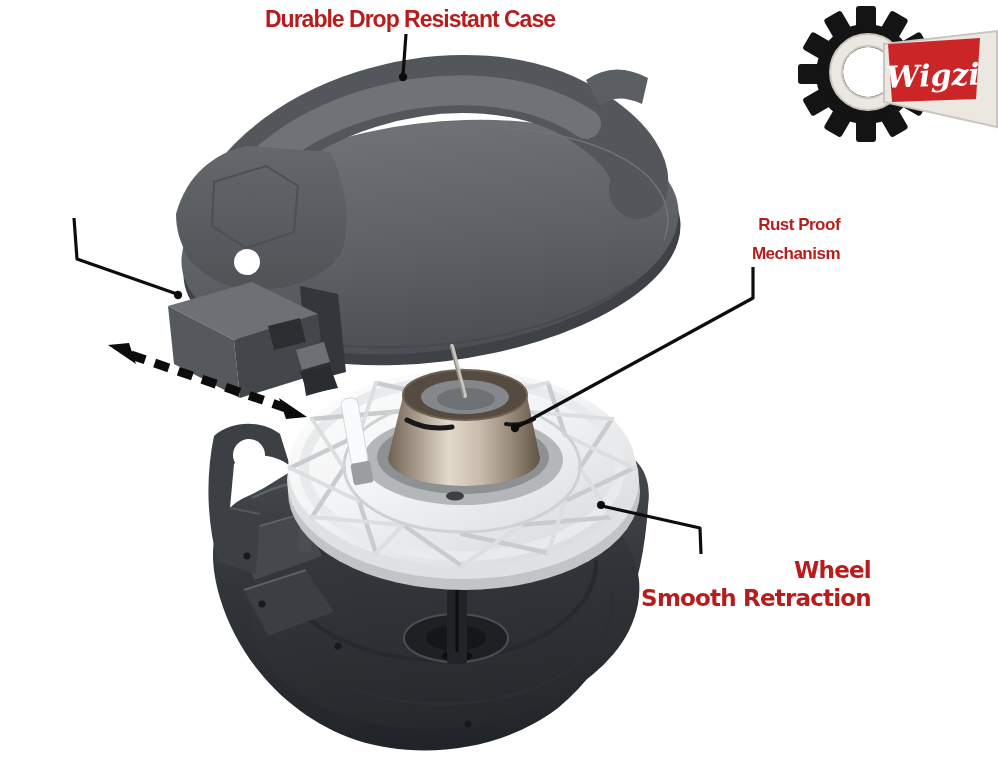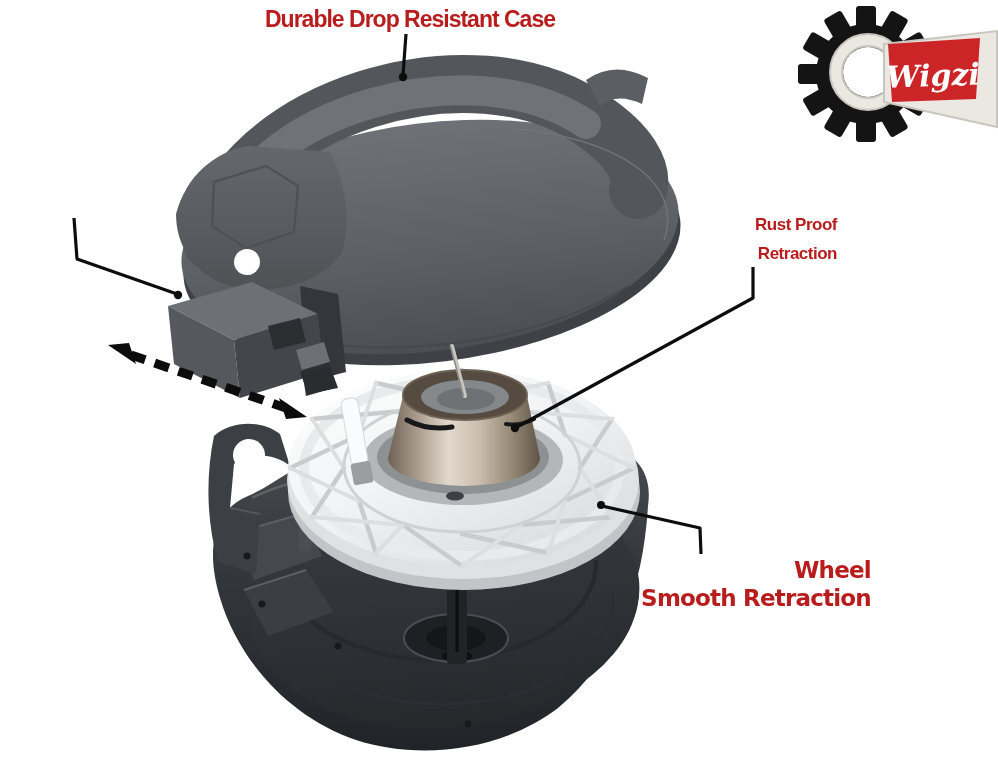--- a/index.html
+++ b/index.html
@@ -189,21 +189,21 @@
 
   <div class="label label-case">
     <div>Durable Drop Resistant Case</div>
   </div>
 
   <div class="label label-lock">
   </div>
 
   <div class="label label-mech">
     <div>Rust Proof</div>
-    <div>Retraction</div>
+    <div>Mechanism</div>
   </div>
 
   <div class="label label-wheel">
     <div>Wheel</div>
     <div>Smooth Retraction</div>
   </div>
 
 </div>
 
 </body></html>

